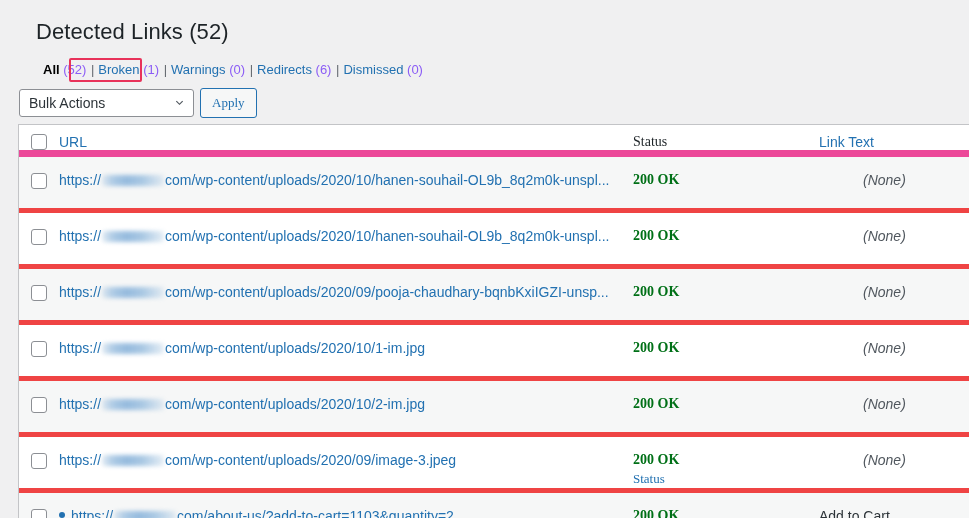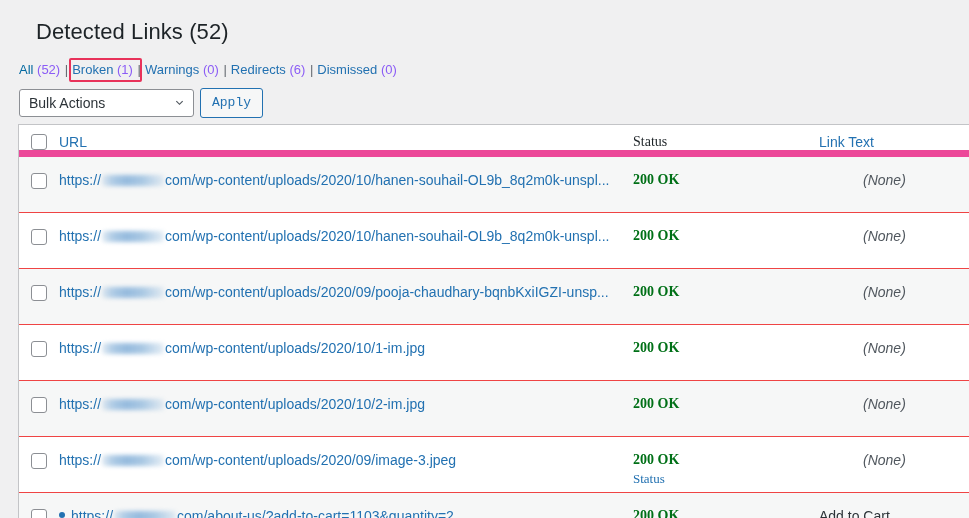--- a/index.html
+++ b/index.html
@@ -29,21 +29,21 @@
   .subsubsub {
     position: relative;
     margin: 0;
     padding: 13px 0 0 19px;
     font-size: 13px;
     line-height: 18px;
     color: #50575e;
     white-space: nowrap;
   }
   .subsubsub .flink { color: #2271b1; text-decoration: none; }
-  .subsubsub .flink.current { color: #0369a1; font-weight: 400; }
+  .subsubsub .flink.current { color: #000000; font-weight: 700; margin-left: 24px; }
   .subsubsub .count { color: #8b5cf6; }
   .subsubsub .sep { color: #646970; padding: 0 1px; }
   .subsubsub .grp { margin-right: 3px; }
 
   
   .annot-box {
     position: absolute;
     left: 69px; top: 57px;
     width: 73px; height: 24px;
     border: 2px solid #e8325a;
@@ -81,21 +81,21 @@
   .bulk-select .chev svg { display: block; }
   .apply-btn {
     height: 30px;
     min-width: 56px;
     padding: 0 11px;
     background: #f6f7f7;
     border: 1px solid #2271b1;
     border-radius: 3px;
     color: #2271b1;
     font-size: 13px;
-    font-family: Liberation Mono, monospace;
+    font-family: Liberation Serif, serif;
     line-height: 28px;
     cursor: pointer;
     text-align: center;
   }
 
   
   .wp-table {
     position: absolute;
     left: 18px; top: 123px;
     width: 951px;
@@ -126,21 +126,21 @@
     border-radius: 3px;
     background: #fff;
     display: inline-block;
     cursor: pointer;
   }
 
   .trow {
     display: flex;
     align-items: flex-start;
     min-height: 56px;
-    border-bottom: 1px solid #ef4444;
+    border-bottom: 5px solid #ef4444;
     background: #fff;
     padding-top: 14px;
   }
   .trow.alt { background: #f6f7f7; }
   .trow .col-cb { padding-top: 2px; align-items: flex-start; }
 
   .url-link {
     color: #2271b1;
     text-decoration: none;
     font-size: 14px;

